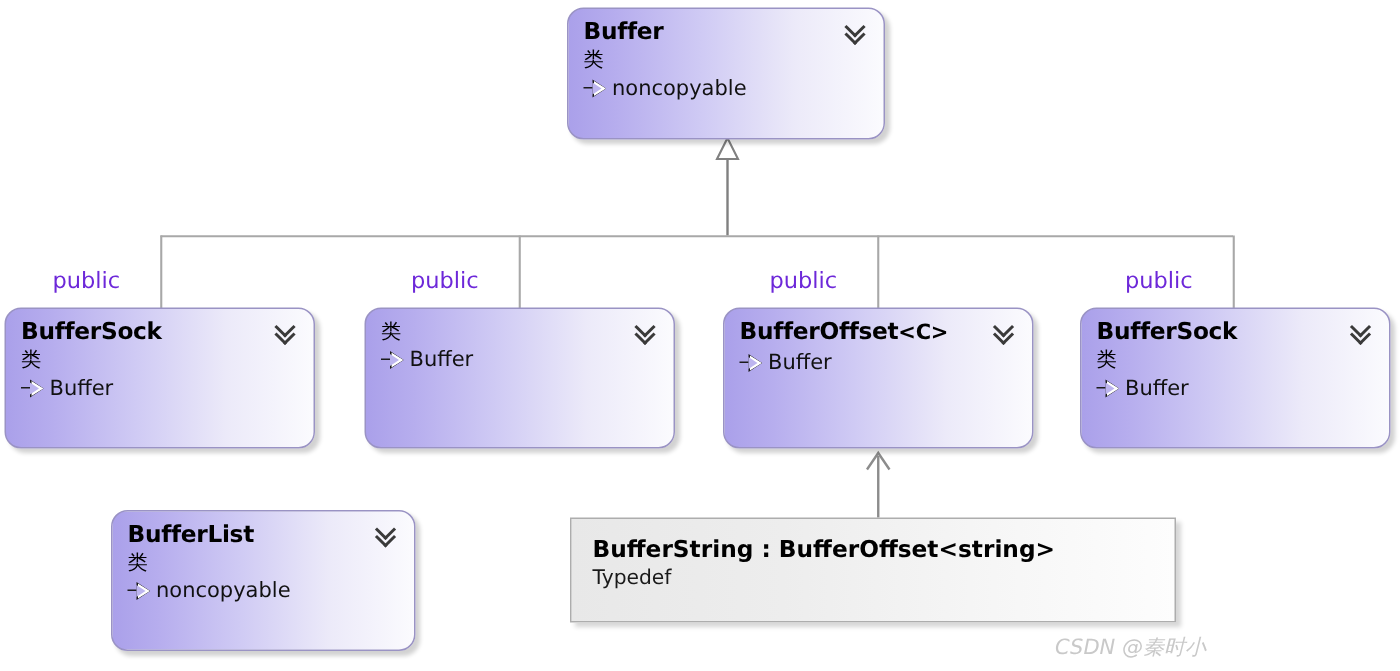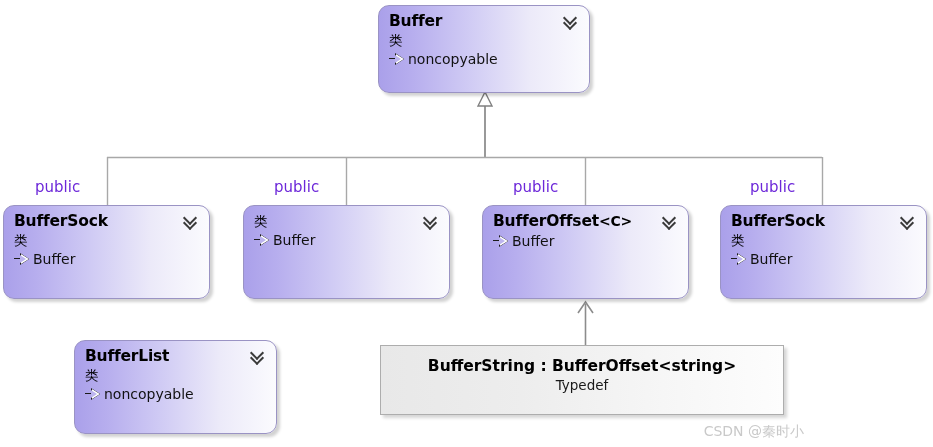--- a/index.html
+++ b/index.html
@@ -143,21 +143,20 @@
   .chevron span.c2 { top: 4px; }
 
   
   .plain-box {
     position: absolute;
     box-sizing: border-box;
     border: 1px solid #adadad;
     background: linear-gradient(to right, #e8e8e8 0%, #ededed 35%, #f6f6f6 70%, #fdfdfd 100%);
     box-shadow: 3px 3px 3px rgba(0,0,0,0.16);
     padding: 10px 14px 8px 14px;
-    text-align: center;
   }
   .plain-title {
     font-size: 15.5px;
     font-weight: bold;
     color: #000000;
     line-height: 20px;
     white-space: nowrap;
   }
   .plain-sub {
     font-size: 13.5px;
@@ -177,20 +176,21 @@
 
   
   .watermark {
     position: absolute;
     right: 8px;
     bottom: 6px;
     font-size: 14px;
     color: #c9c9c9;
     white-space: nowrap;
     user-select: none;
+    font-style: italic;
   }
 </style>
 </head>
 <body>
 
 <div id="canvas">
 
   <svg id="connectors" viewBox="0 0 933 447" width="933" height="447">
 
     <g stroke="#808080" stroke-width="1.6" fill="none">

